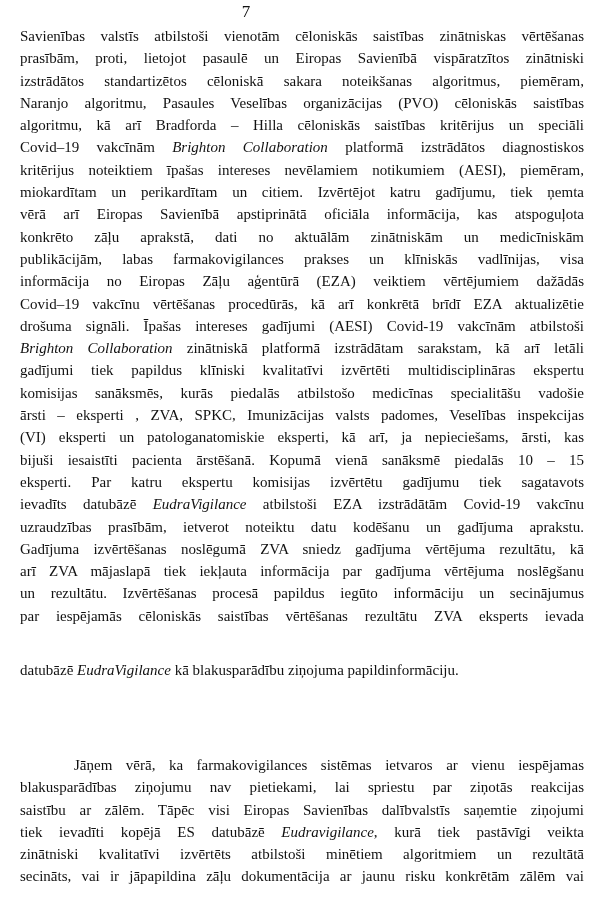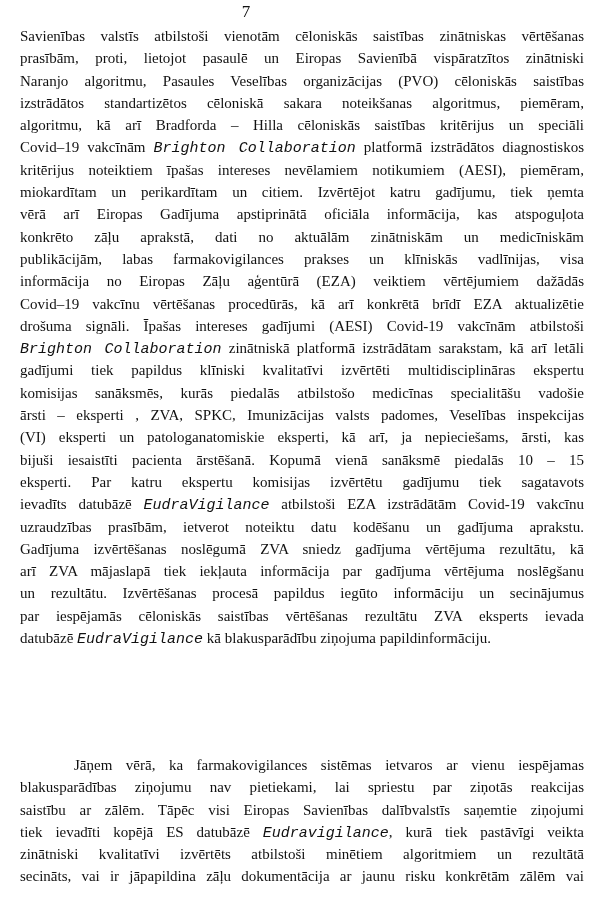--- a/index.html
+++ b/index.html
@@ -8,41 +8,41 @@
     .page-number {
       position: absolute; left: 0; width: 492px; top: 2px; text-align: center;
       font-family: "Liberation Serif", serif; font-size: 17px; color: #111;
     }
     .para { position: absolute; left: 20px; width: 564px; }
     .line {
       display: block; height: 22.3px; line-height: 22.3px;
       font-family: "Liberation Serif", serif; font-size: 15px; color: #111;
       text-align: justify; text-align-last: justify; white-space: nowrap; overflow: visible;
     }
-    .line.last { text-align-last: left; }
+    .line.last { text-align-last: left; margin-top: 32px; }
     .line.indent { padding-left: 54px; }
-    .it { font-style: italic; font-family: Liberation Mono, monospace; }
+    .it { font-style: italic; }
     #para-1 { top: 25px; }
     #para-2 { top: 729px; margin-top: 25px; }
   </style>
 </head>
 <body>
 
 <div class="page">
   <div class="page-number">7</div>
   <div class="para" id="para-1">
       <span class="line">Savienības valstīs atbilstoši vienotām cēloniskās saistības zinātniskas vērtēšanas</span>
       <span class="line">prasībām, proti, lietojot pasaulē un Eiropas Savienībā vispāratzītos zinātniski</span>
+      <span class="line">izstrādātos standartizētos cēloniskā sakara noteikšanas algoritmus, piemēram,</span>
       <span class="line">Naranjo algoritmu, Pasaules Veselības organizācijas (PVO) cēloniskās saistības</span>
-      <span class="line">izstrādātos standartizētos cēloniskā sakara noteikšanas algoritmus, piemēram,</span>
       <span class="line">algoritmu, kā arī  Bradforda – Hilla cēloniskās saistības kritērijus un speciāli</span>
       <span class="line">Covid–19 vakcīnām <span class="it">Brighton Collaboration</span> platformā izstrādātos diagnostiskos</span>
       <span class="line">kritērijus noteiktiem īpašas intereses nevēlamiem notikumiem (AESI), piemēram,</span>
       <span class="line">miokardītam un perikardītam un citiem.  Izvērtējot katru gadījumu,  tiek ņemta</span>
-      <span class="line">vērā arī Eiropas Gadījuma apstiprinātā oficiāla informācija, kas atspoguļota</span>
+      <span class="line">vērā arī Eiropas Savienībā apstiprinātā oficiāla informācija, kas atspoguļota</span>
       <span class="line">konkrēto zāļu aprakstā, dati no aktuālām zinātniskām un medicīniskām</span>
       <span class="line">publikācijām, labas farmakovigilances prakses un klīniskās vadlīnijas, visa</span>
       <span class="line">informācija no Eiropas Zāļu aģentūrā (EZA) veiktiem vērtējumiem dažādās</span>
       <span class="line">Covid–19 vakcīnu vērtēšanas procedūrās, kā arī konkrētā brīdī EZA aktualizētie</span>
       <span class="line">drošuma signāli. Īpašas intereses gadījumi (AESI) Covid-19 vakcīnām atbilstoši</span>
       <span class="line"><span class="it">Brighton Collaboration</span> zinātniskā platformā izstrādātam sarakstam, kā arī letāli</span>
       <span class="line">gadījumi tiek papildus klīniski kvalitatīvi izvērtēti multidisciplināras ekspertu</span>
       <span class="line">komisijas sanāksmēs, kurās piedalās atbilstošo medicīnas specialitāšu vadošie</span>
       <span class="line">ārsti – eksperti , ZVA, SPKC, Imunizācijas valsts padomes, Veselības inspekcijas</span>
       <span class="line">(VI) eksperti un patologanatomiskie eksperti, kā arī, ja nepieciešams, ārsti, kas</span>

